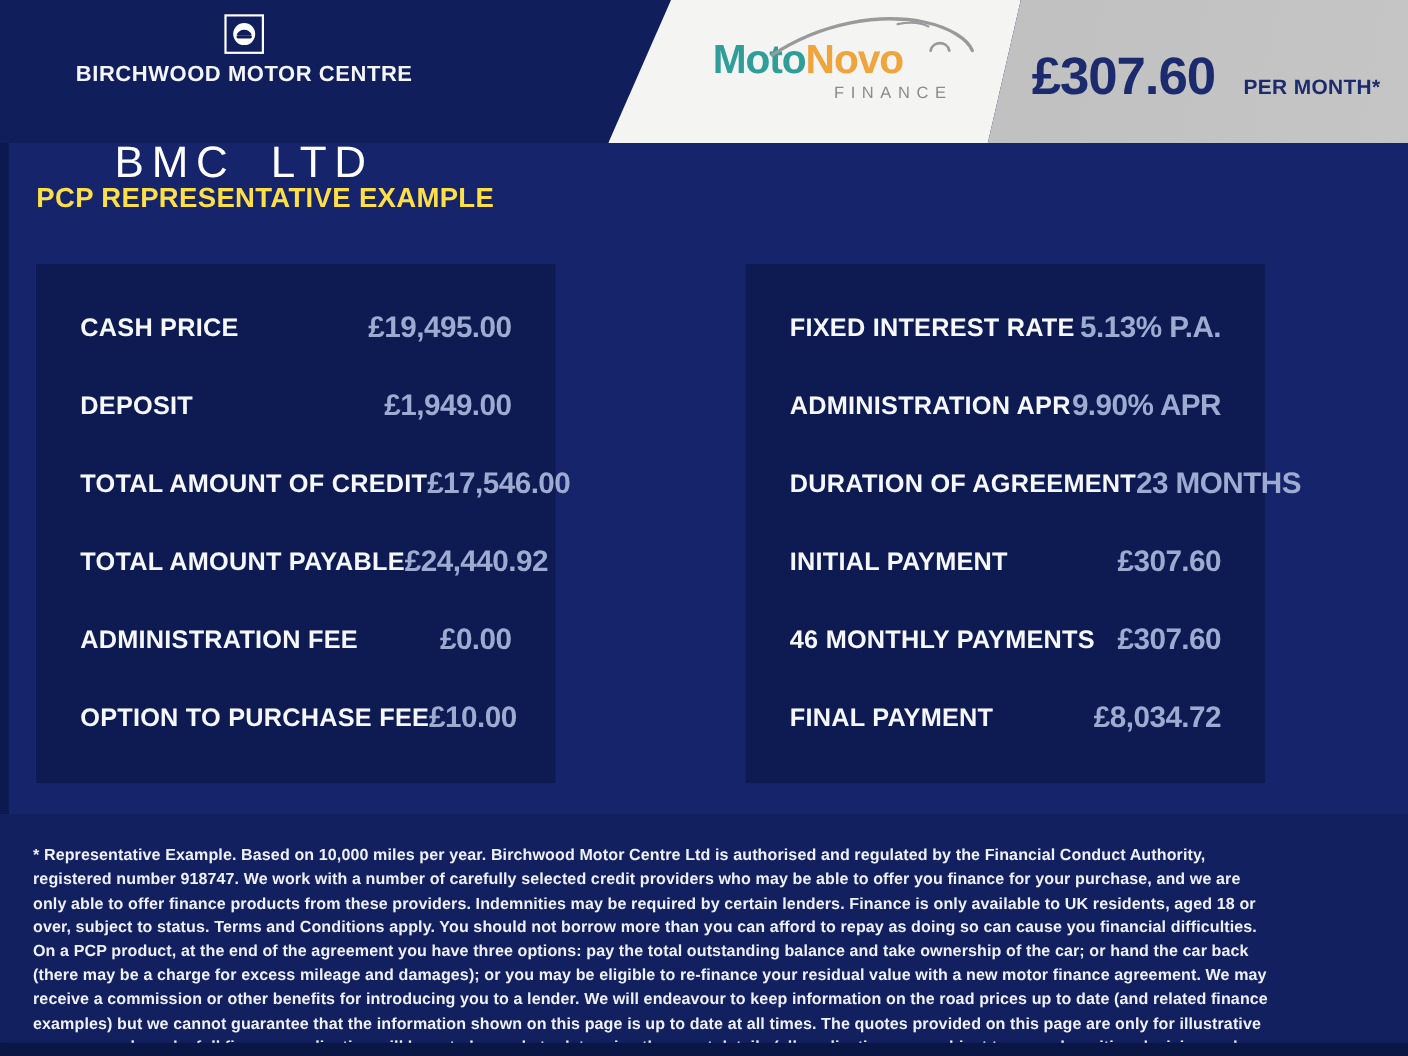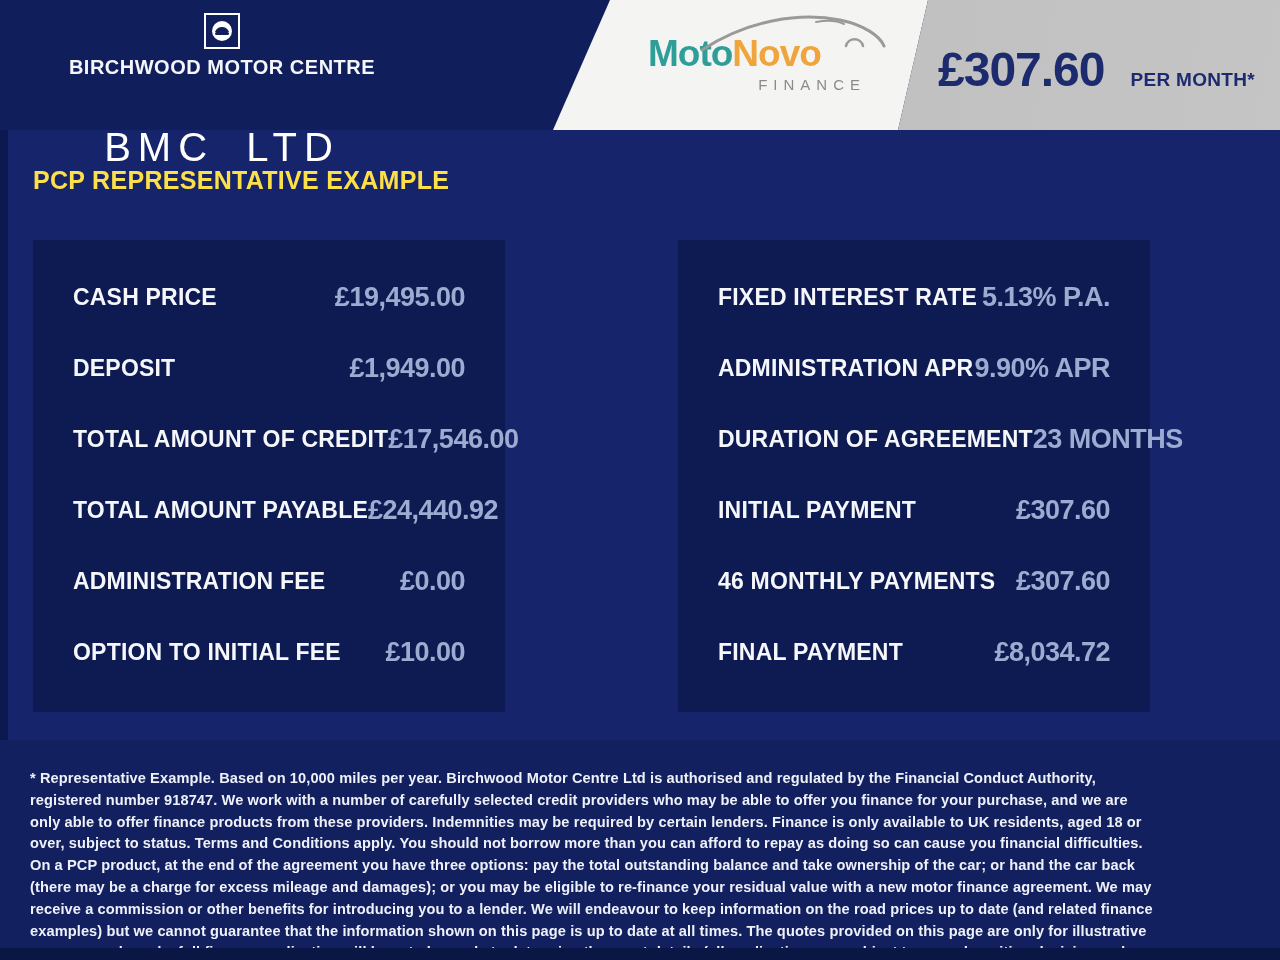--- a/index.html
+++ b/index.html
@@ -115,21 +115,21 @@
     </div>
     <div class="row">
       <span class="row-label">TOTAL AMOUNT PAYABLE</span>
       <span class="row-value">£24,440.92</span>
     </div>
     <div class="row">
       <span class="row-label">ADMINISTRATION FEE</span>
       <span class="row-value">£0.00</span>
     </div>
     <div class="row">
-      <span class="row-label">OPTION TO INITIAL FEE</span>
+      <span class="row-label">OPTION TO PURCHASE FEE</span>
       <span class="row-value">£10.00</span>
     </div>
   </div>
 
   <div class="panel right">
     <div class="row">
       <span class="row-label">FIXED INTEREST RATE</span>
       <span class="row-value">5.13% P.A.</span>
     </div>
     <div class="row">

